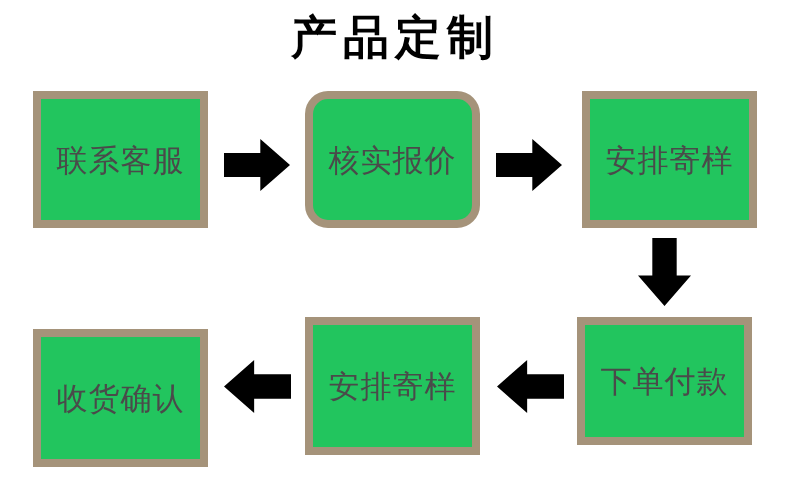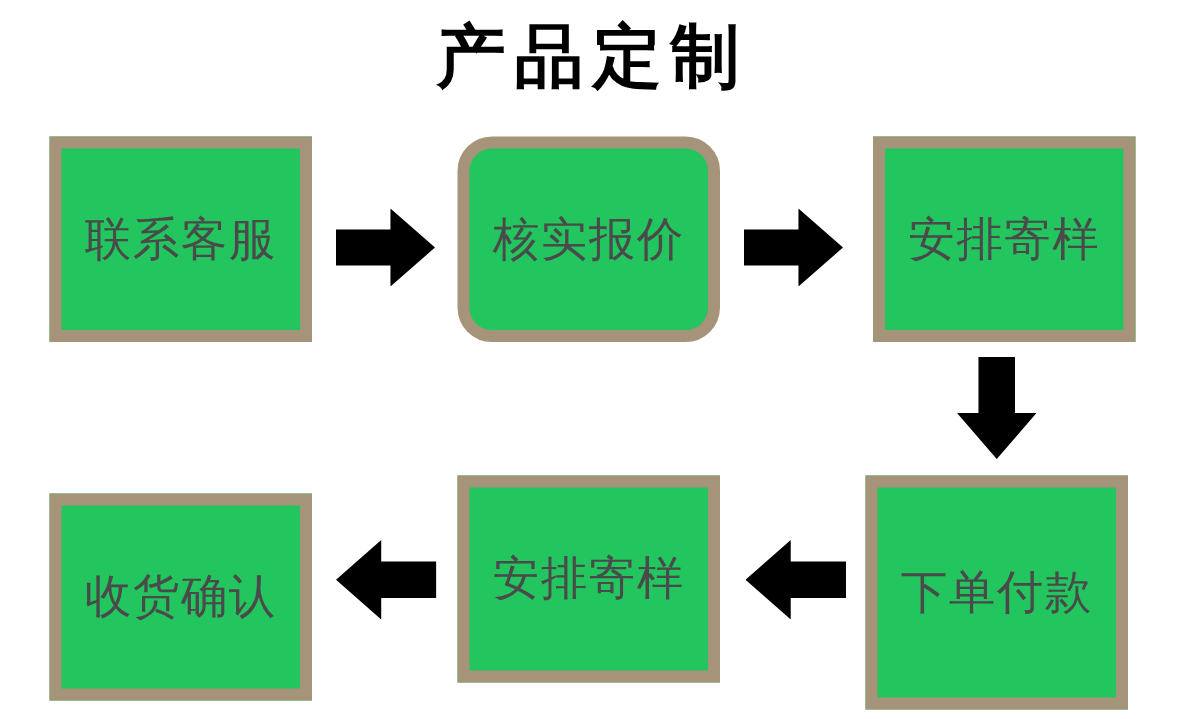--- a/index.html
+++ b/index.html
@@ -54,21 +54,21 @@
     font-weight: normal;
   }
 
   
   #node-contact  { left: 33px;  top: 91px;  width: 175px; height: 137px; }
   #node-quote    { left: 305px; top: 91px;  width: 175px; height: 137px; border-radius: 23px; }
   #node-sample   { left: 582px; top: 91px;  width: 175px; height: 137px; }
   
   #node-receive  { left: 33px;  top: 317px; width: 175px; height: 138px; margin-top: 12px; }
   #node-produce  { left: 305px; top: 317px; width: 175px; height: 138px; }
-  #node-pay      { left: 577px; top: 317px; width: 175px; height: 156px; }
+  #node-pay      { left: 577px; top: 317px; width: 175px; height: 128px; }
 
   
   .arrow {
     position: absolute;
     background: #000000;
   }
   .arrow-right {
     clip-path: polygon(0% 27%, 55% 27%, 55% 0%, 100% 50%, 55% 100%, 55% 73%, 0% 73%);
   }
   .arrow-left {

